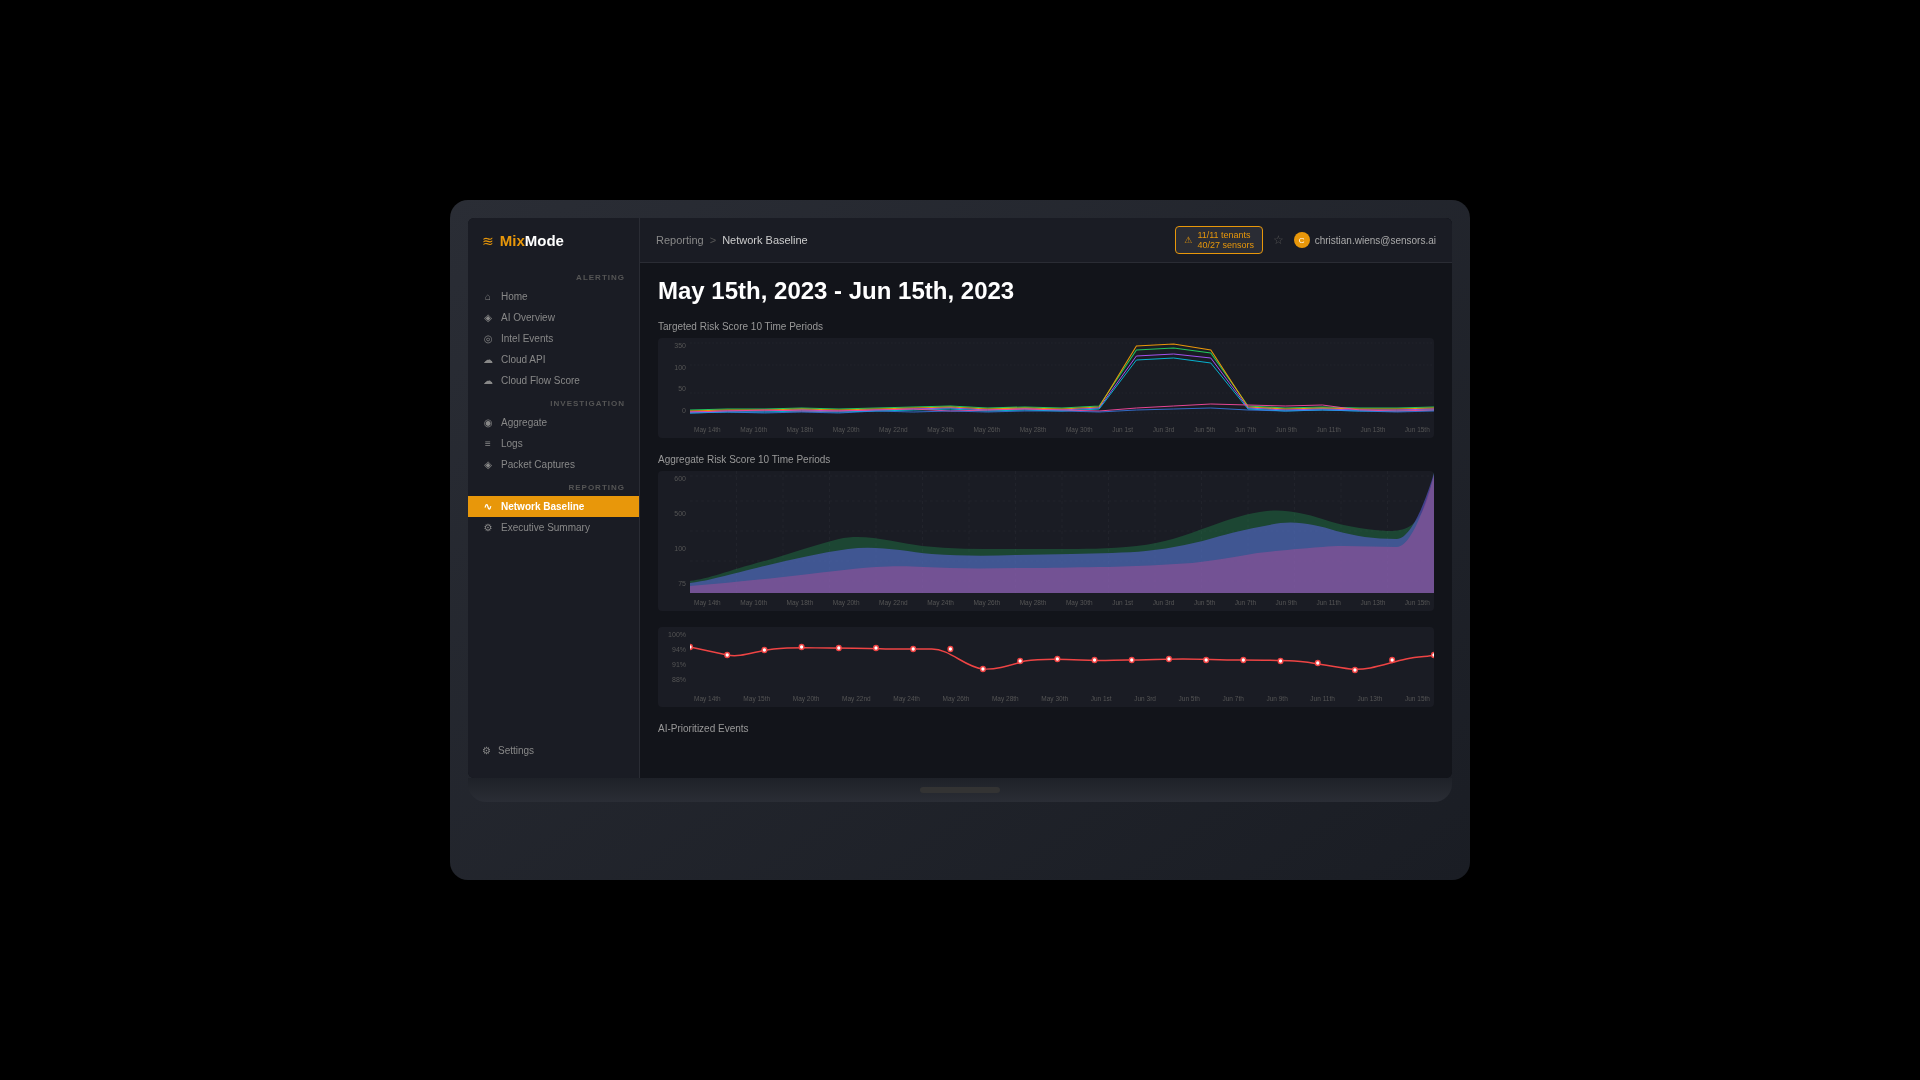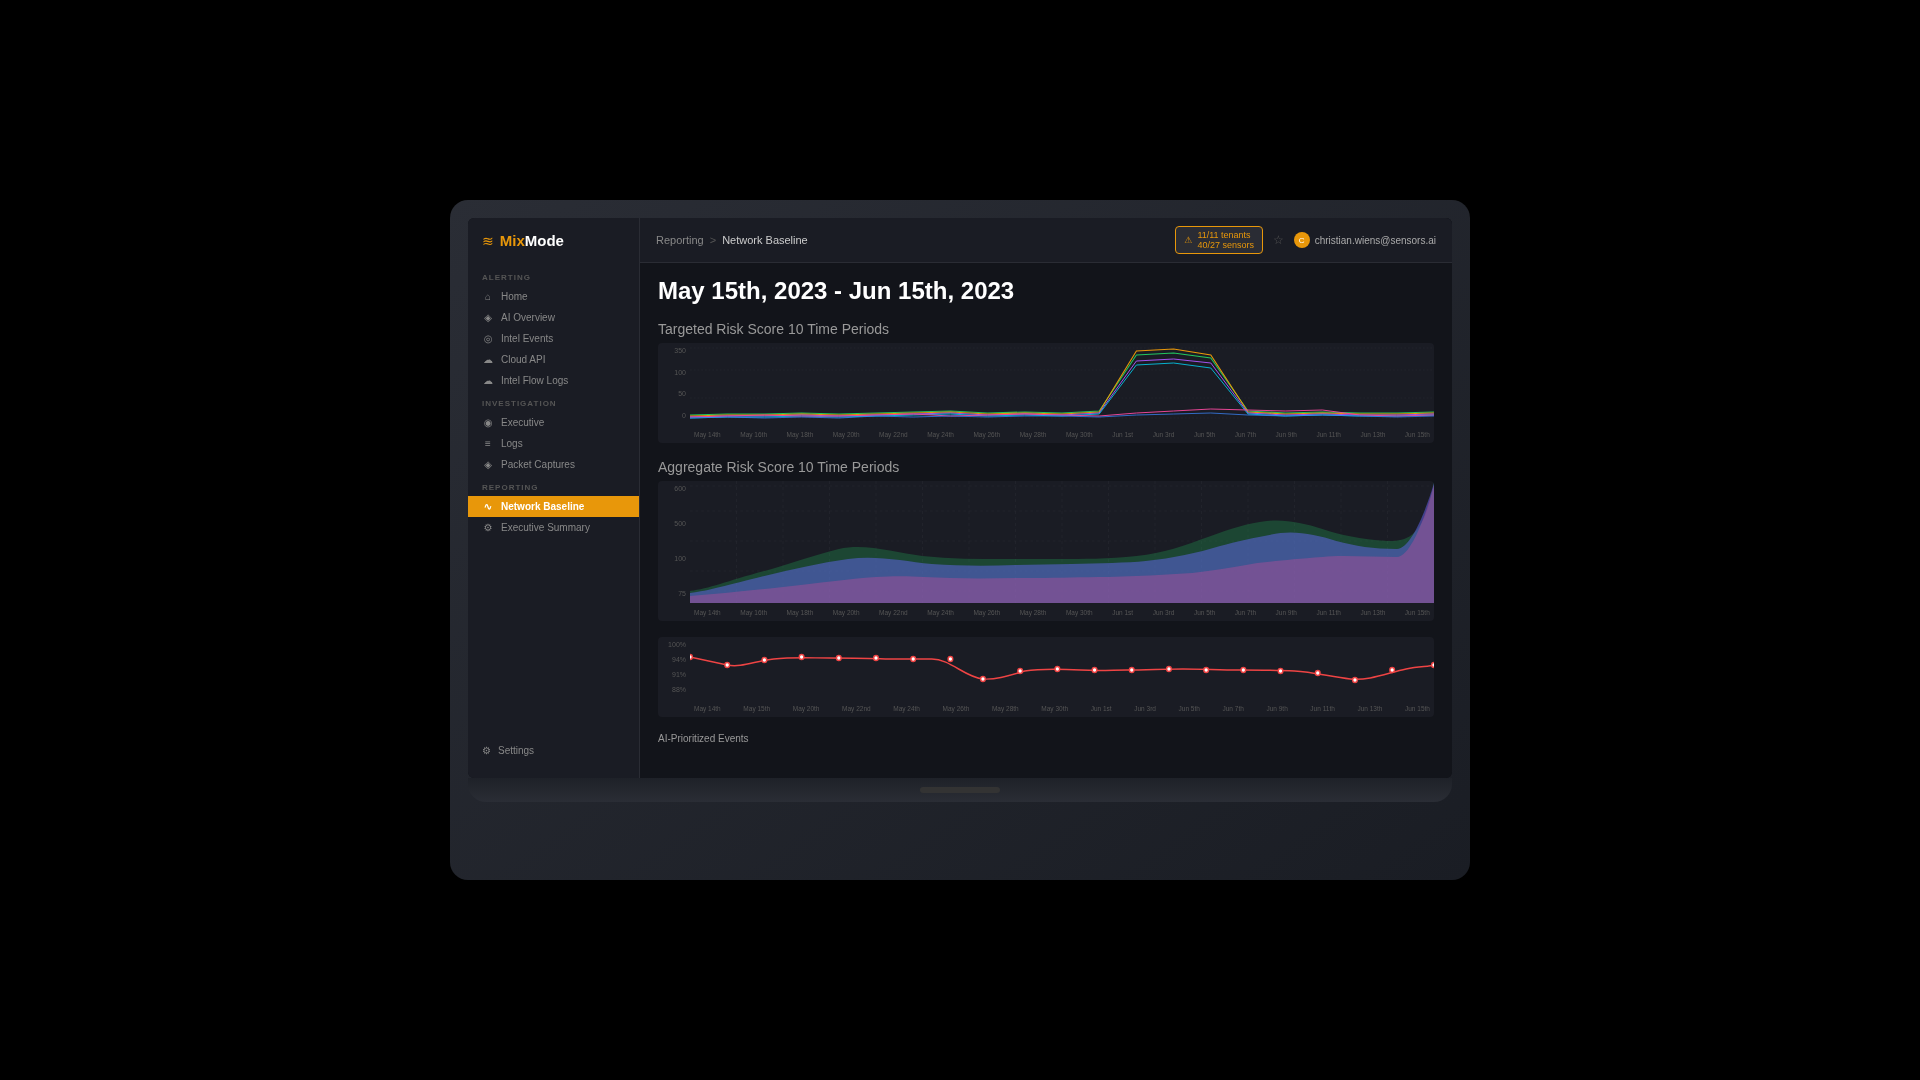--- a/index.html
+++ b/index.html
@@ -82,20 +82,21 @@
     }
     .logo-text span { color: #e8970a; text-align: center; }
 
     .nav-section-label {
       font-size: 8px;
       font-weight: 600;
       color: #555;
       letter-spacing: 1px;
       padding: 8px 14px 4px 14px;
       text-transform: uppercase;
+      text-align: right;
     }
 
     .nav-item {
       display: flex;
       align-items: center;
       gap: 7px;
       padding: 5px 14px;
       font-size: 10px;
       color: #888;
       cursor: pointer;
@@ -210,21 +211,21 @@
       font-weight: 600;
       color: #fff;
       margin-bottom: 16px;
     }
 
     .chart-section {
       margin-bottom: 16px;
     }
 
     .chart-title {
-      font-size: 14px;
+      font-size: 10px;
       color: #999;
       margin-bottom: 6px;
     }
 
     .chart-container {
       background: #1a1c24;
       border-radius: 4px;
       position: relative;
       overflow: hidden;
     }
@@ -318,27 +319,27 @@
         <div class="nav-item">
           <span class="nav-icon">◎</span>
           <span>Intel Events</span>
         </div>
         <div class="nav-item">
           <span class="nav-icon">☁</span>
           <span>Cloud API</span>
         </div>
         <div class="nav-item">
           <span class="nav-icon">☁</span>
-          <span>Intel Flow Logs</span>
+          <span>Cloud Flow Score</span>
         </div>
 
         <div class="nav-section-label">INVESTIGATION</div>
         <div class="nav-item">
           <span class="nav-icon">◉</span>
-          <span>Executive</span>
+          <span>Aggregate</span>
         </div>
         <div class="nav-item">
           <span class="nav-icon">≡</span>
           <span>Logs</span>
         </div>
         <div class="nav-item">
           <span class="nav-icon">◈</span>
           <span>Packet Captures</span>
         </div>
 

